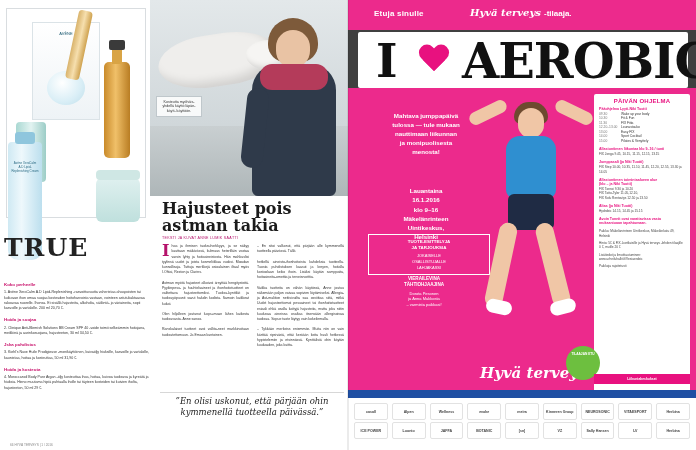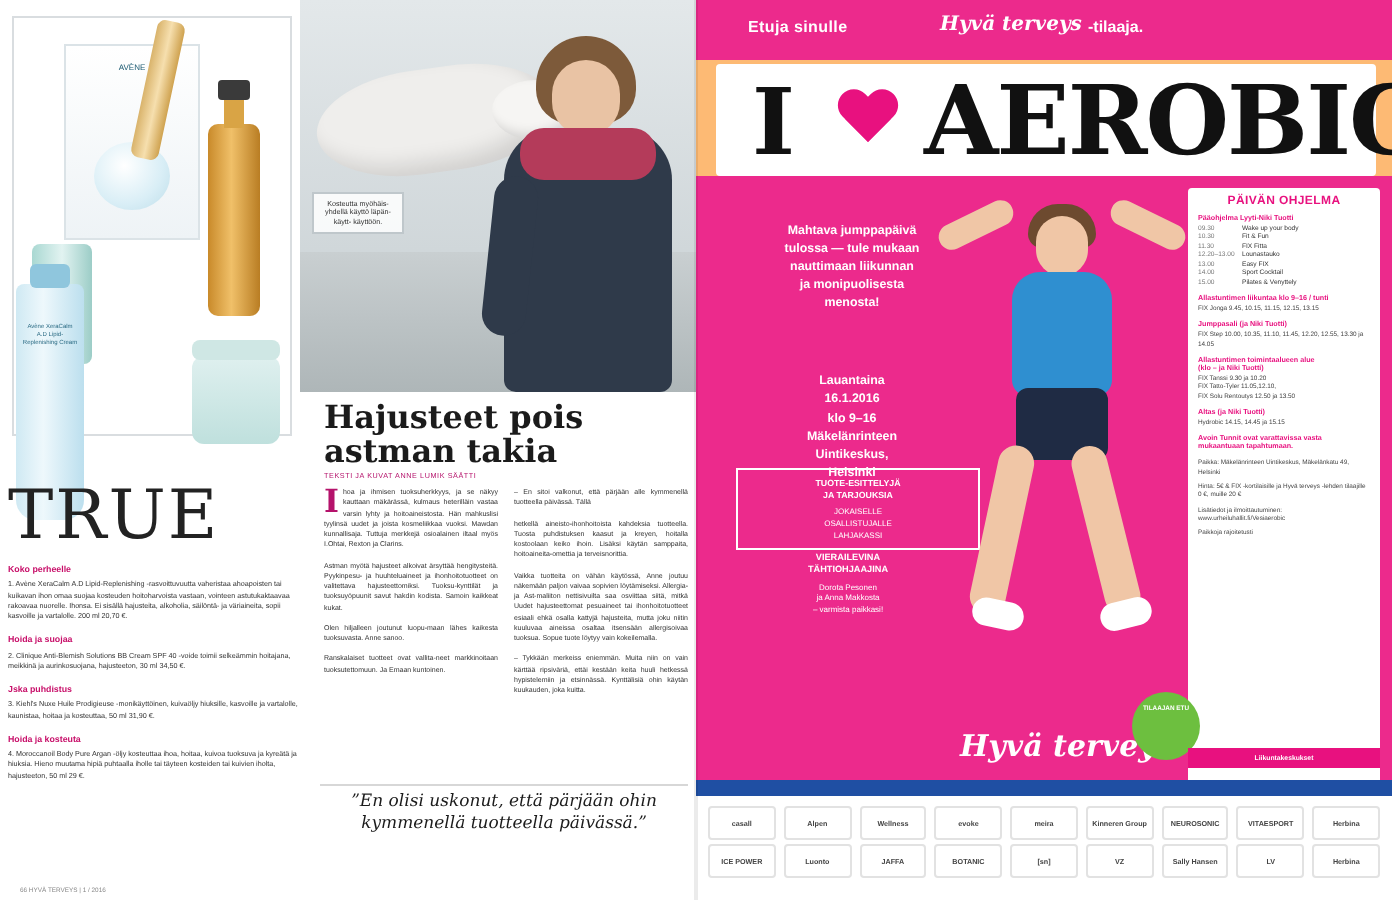--- a/index.html
+++ b/index.html
@@ -67,22 +67,22 @@
     position:absolute;left:96px;top:176px;width:44px;height:44px;
     background:linear-gradient(180deg,#dff0ef,#bfe0dd);border-radius:6px;
   }
   .jar .lid{position:absolute;left:0;top:-8px;width:44px;height:10px;background:#cfe7e4;border-radius:4px;}
   .pump{
     position:absolute;left:16px;top:120px;width:30px;height:60px;
     background:linear-gradient(90deg,#a9d8d2,#e2f3f1,#9ccdc7);border-radius:4px;
   }
 
   .true-word{
-    position:absolute;left:4px;top:238px;width:142px;height:40px;
-    font-family:"DejaVu Serif", serif;font-weight:normal;font-size:34px;letter-spacing:1px;
+    position:absolute;left:4px;top:228px;width:142px;height:40px;
+    font-family:"DejaVu Serif", serif;font-weight:bold;font-size:25px;letter-spacing:1px;
     color:#222;line-height:40px;
   }
 
   .prod-notes{position:absolute;left:4px;top:282px;width:150px;font-size:3.6px;line-height:1.45;color:#333;}
   .prod-notes h4{font-size:4.4px;margin:0 0 2px;color:#c8106a;}
   .prod-notes p{margin:0 0 6px;}
 
   .art-head{
     position:absolute;left:162px;top:200px;width:180px;
     font-family:"DejaVu Serif", serif;font-weight:bold;font-size:16px;line-height:1.08;color:#1b1b1b;
@@ -93,21 +93,21 @@
   .dropcap:first-letter{float:left;font-family:"DejaVu Serif",serif;font-size:16px;line-height:13px;padding-right:2px;color:#b5126b;font-weight:bold;}
 
   .pullquote{
     position:absolute;left:160px;top:396px;width:184px;
     font-family:"DejaVu Serif", serif;font-style:italic;font-size:8.5px;line-height:1.25;color:#1b1b1b;text-align:center;
   }
   .pq-rule{position:absolute;left:160px;top:392px;width:184px;height:1px;background:#d7d7d7;}
   .folio-left{position:absolute;left:10px;bottom:3px;font-size:3.2px;color:#888;}
 
   
-  .page-right{position:relative;width:348px;height:450px;background:#fdba74;overflow:hidden;}
+  .page-right{position:relative;width:348px;height:450px;background:#404040;overflow:hidden;}
   .r-top-bar{position:absolute;left:0;top:0;width:348px;height:30px;background:#ec2a8c;}
   .r-top-bar .t1{position:absolute;left:26px;top:9px;font-size:8px;font-weight:bold;color:#fff;letter-spacing:.2px;}
   .r-top-bar .t2{position:absolute;left:122px;top:7px;font-family:"DejaVu Serif",serif;font-style:italic;font-size:10px;font-weight:bold;color:#fff;}
   .r-top-bar .t3{position:absolute;left:196px;top:9px;font-size:8px;font-weight:bold;color:#fff;}
 
   .hero-white{
     position:absolute;left:10px;top:32px;width:330px;height:56px;background:#ffffff;border-radius:2px;
   }
   .hero-white .i{position:absolute;left:18px;top:2px;font-family:"DejaVu Serif",serif;font-weight:bold;font-size:46px;color:#111;line-height:54px;}
   .heart{

